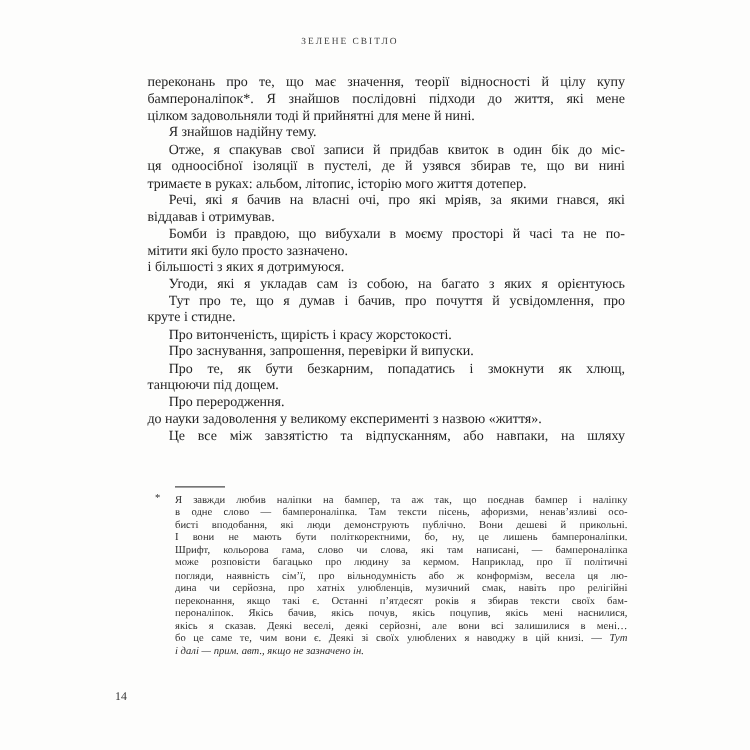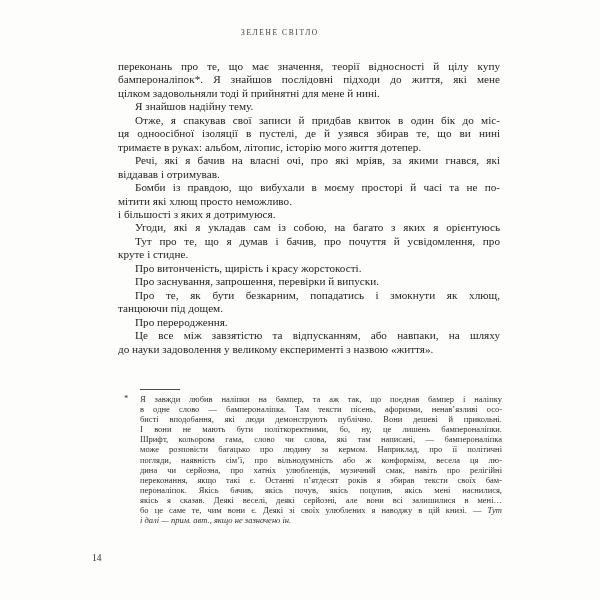--- a/index.html
+++ b/index.html
@@ -103,32 +103,32 @@
       <div class="line">переконань про те, що має значення, теорії відносності й цілу купу</div>
       <div class="line">бампероналіпок*. Я знайшов послідовні підходи до життя, які мене</div>
       <div class="line last">цілком задовольняли тоді й прийнятні для мене й нині.</div>
       <div class="line last indent">Я знайшов надійну тему.</div>
       <div class="line indent">Отже, я спакував свої записи й придбав квиток в один бік до міс-</div>
       <div class="line">ця одноосібної ізоляції в пустелі, де й узявся збирав те, що ви нині</div>
       <div class="line last">тримаєте в руках: альбом, літопис, історію мого життя дотепер.</div>
       <div class="line indent">Речі, які я бачив на власні очі, про які мріяв, за якими гнався, які</div>
       <div class="line last">віддавав і отримував.</div>
       <div class="line indent">Бомби із правдою, що вибухали в моєму просторі й часі та не по-</div>
-      <div class="line last">мітити які хлющ просто неможливо.</div>
+      <div class="line last">мітити які було просто зазначено.</div>
       <div class="line last">і більшості з яких я дотримуюся.</div>
       <div class="line indent">Угоди, які я укладав сам із собою, на багато з яких я орієнтуюсь</div>
       <div class="line indent">Тут про те, що я думав і бачив, про почуття й усвідомлення, про</div>
       <div class="line last">круте і стидне.</div>
       <div class="line last indent">Про витонченість, щирість і красу жорстокості.</div>
       <div class="line last indent">Про заснування, запрошення, перевірки й випуски.</div>
       <div class="line indent">Про те, як бути безкарним, попадатись і змокнути як хлющ,</div>
       <div class="line last">танцюючи під дощем.</div>
       <div class="line last indent">Про переродження.</div>
+      <div class="line last">до науки задоволення у великому експерименті з назвою «життя».</div>
       <div class="line indent">Це все між завзятістю та відпусканням, або навпаки, на шляху</div>
-      <div class="line last">до науки задоволення у великому експерименті з назвою «життя».</div>
     </div>
   <div class="footnote-rule"></div>
   <div class="footnote-marker">*</div>
   <div class="footnote-text">
       <div class="fn-line"><span>Я завжди любив наліпки на бампер, та аж так, що поєднав бампер і наліпку</span></div>
       <div class="fn-line"><span>в одне слово — бампероналіпка. Там тексти пісень, афоризми, ненав’язливі осо-</span></div>
       <div class="fn-line"><span>бисті вподобання, які люди демонструють публічно. Вони дешеві й прикольні.</span></div>
       <div class="fn-line"><span>І вони не мають бути політкоректними, бо, ну, це лишень бампероналіпки.</span></div>
       <div class="fn-line"><span>Шрифт, кольорова гама, слово чи слова, які там написані, — бампероналіпка</span></div>
       <div class="fn-line"><span>може розповісти багацько про людину за кермом. Наприклад, про її політичні</span></div>

